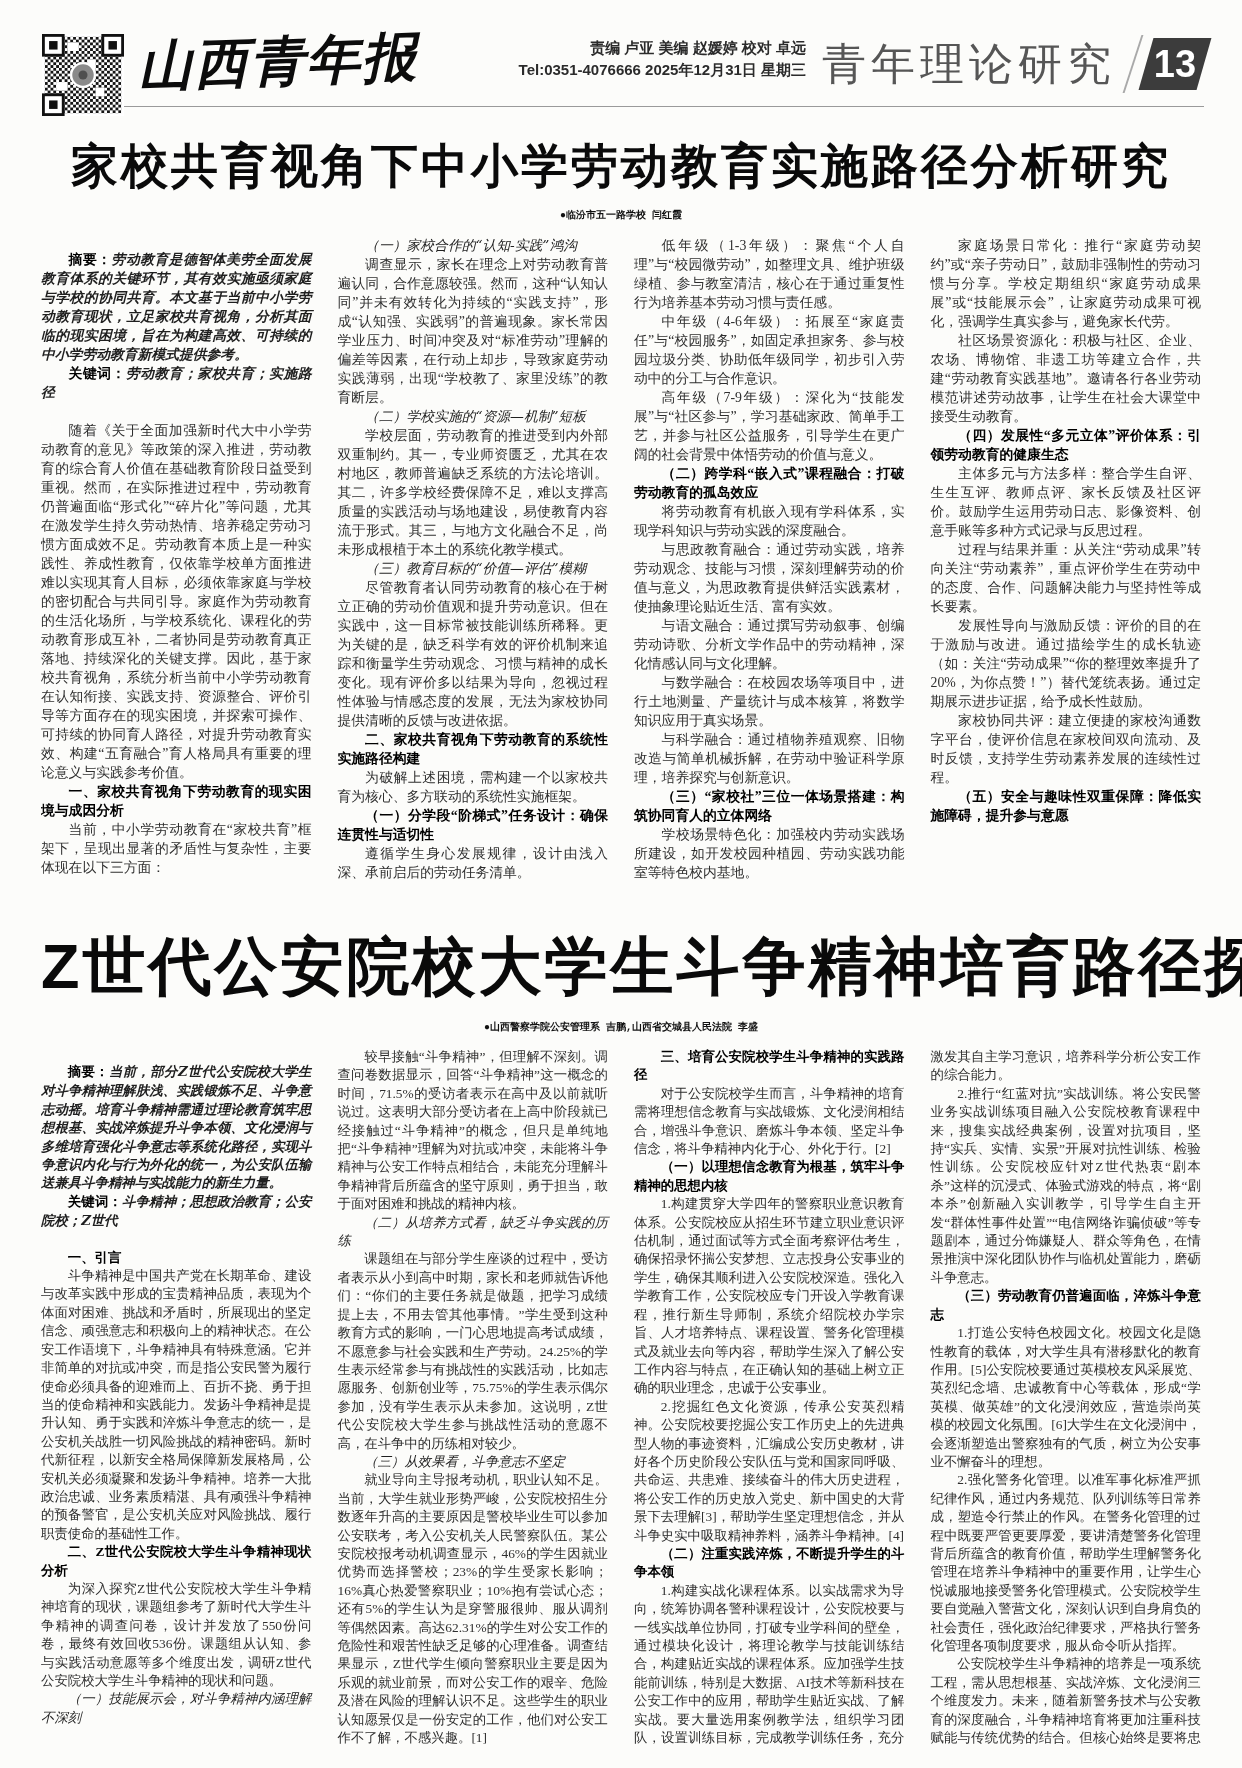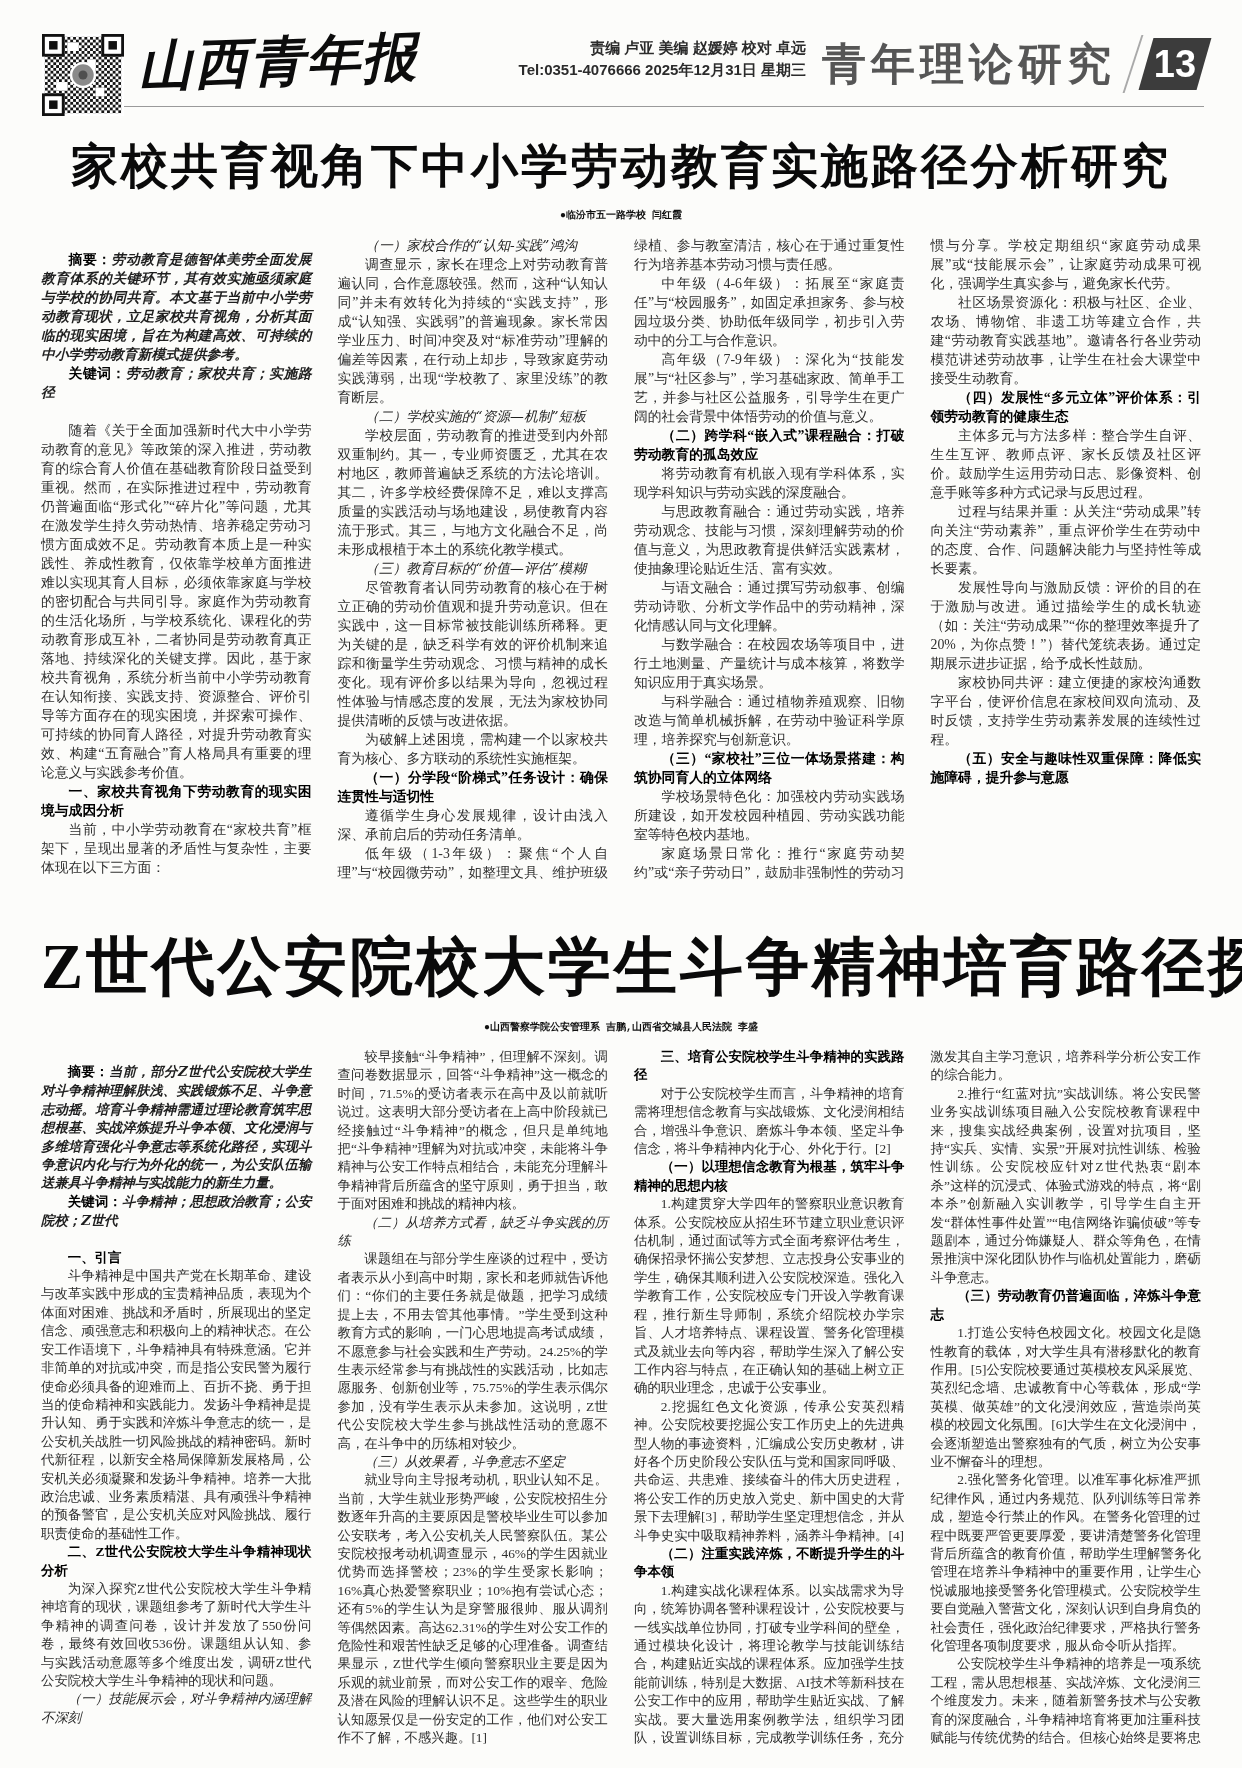--- a/index.html
+++ b/index.html
@@ -7,31 +7,31 @@
   .page{position:relative;width:1242px;height:1768px;margin:0 auto;background:#fcfcfa;overflow:hidden;
         font-family:"Liberation Serif","DejaVu Serif",serif;color:#2e2e2e;}
   
   .masthead{position:relative;height:118px;padding:0 38px 0 138px;display:flex;align-items:center;}
   .qr{position:absolute;left:42px;top:34px;width:82px;height:82px;}
   .logo{font-family:"DejaVu Serif","Liberation Serif",serif;font-style:italic;font-weight:bold;
         font-size:54px;color:#0c0c0c;transform:rotate(-2deg);letter-spacing:2px;white-space:nowrap;margin-top:6px;}
   .head-spacer{flex:1;}
   .editors{text-align:right;font-family:"Liberation Sans",sans-serif;color:#2b2b2b;
            font-size:15px;line-height:22px;margin:0 16px 0 0;white-space:nowrap;font-weight:600;}
-  .section-title{font-family:"Liberation Serif",serif;font-weight:700;font-size:44px;color:#565656;
+  .section-title{font-family:"Liberation Serif",serif;font-weight:400;font-size:44px;color:#565656;
                  letter-spacing:5px;white-space:nowrap;margin-top:10px;}
   .slash-line{width:2px;height:58px;background:#a9a9a9;transform:skewX(-18deg);margin:10px 12px 0 16px;}
   .page-box{width:58px;height:52px;background:#3c3c3c;transform:skewX(-16deg);margin-top:10px;
             display:flex;align-items:center;justify-content:center;}
   .page-box span{transform:skewX(16deg);color:#fff;font-family:"Liberation Sans",sans-serif;
                  font-weight:bold;font-size:38px;}
   .head-rule{border-top:1px solid #9a9a9a;margin:-12px 38px 0 80px;}
   
   .article{padding:0 41px;}
-  .article-title{text-align:center;font-family:Liberation Serif, serif;
+  .article-title{text-align:center;font-family:Liberation Sans, sans-serif;
                  font-weight:900;color:#0a0a0a;letter-spacing:3px;white-space:nowrap;}
   .a1 .article-title{font-size:47px;margin:28px 0 6px 0;}
   .a2 .article-title{font-size:63px;margin:40px 0 6px 0;}
   .byline{text-align:center;font-family:Liberation Mono, monospace;font-weight:bold;
           font-size:10px;color:#111;margin:10px 0 14px 0;}
   .flow{column-count:4;column-gap:26px;column-fill:auto;text-align:justify;overflow:hidden;}
   .a1 .flow{font-size:13.8px;line-height:19px;height:648px;}
   .a2 .flow{font-size:13.4px;line-height:18.4px;height:712px;}
   p.para{margin:0;text-indent:2em;}
   p.h,p.subbold,p.refhead{font-family:Liberation Serif, serif;font-weight:700;color:#000;}
@@ -100,20 +100,21 @@
         <p class="para keywords"><b class="plabel">关键词：</b>劳动教育；家校共育；实施路径</p>
         <p class="para body">随着《关于全面加强新时代大中小学劳动教育的意见》等政策的深入推进，劳动教育的综合育人价值在基础教育阶段日益受到重视。然而，在实际推进过程中，劳动教育仍普遍面临“形式化”“碎片化”等问题，尤其在激发学生持久劳动热情、培养稳定劳动习惯方面成效不足。劳动教育本质上是一种实践性、养成性教育，仅依靠学校单方面推进难以实现其育人目标，必须依靠家庭与学校的密切配合与共同引导。家庭作为劳动教育的生活化场所，与学校系统化、课程化的劳动教育形成互补，二者协同是劳动教育真正落地、持续深化的关键支撑。因此，基于家校共育视角，系统分析当前中小学劳动教育在认知衔接、实践支持、资源整合、评价引导等方面存在的现实困境，并探索可操作、可持续的协同育人路径，对提升劳动教育实效、构建“五育融合”育人格局具有重要的理论意义与实践参考价值。</p>
         <p class="para h">一、家校共育视角下劳动教育的现实困境与成因分析</p>
         <p class="para body">当前，中小学劳动教育在“家校共育”框架下，呈现出显著的矛盾性与复杂性，主要体现在以下三方面：</p>
         <p class="para subkai">（一）家校合作的“认知-实践”鸿沟</p>
         <p class="para body">调查显示，家长在理念上对劳动教育普遍认同，合作意愿较强。然而，这种“认知认同”并未有效转化为持续的“实践支持”，形成“认知强、实践弱”的普遍现象。家长常因学业压力、时间冲突及对“标准劳动”理解的偏差等因素，在行动上却步，导致家庭劳动实践薄弱，出现“学校教了、家里没练”的教育断层。</p>
         <p class="para subkai">（二）学校实施的“资源—机制”短板</p>
         <p class="para body">学校层面，劳动教育的推进受到内外部双重制约。其一，专业师资匮乏，尤其在农村地区，教师普遍缺乏系统的方法论培训。其二，许多学校经费保障不足，难以支撑高质量的实践活动与场地建设，易使教育内容流于形式。其三，与地方文化融合不足，尚未形成根植于本土的系统化教学模式。</p>
         <p class="para subkai">（三）教育目标的“价值—评估”模糊</p>
         <p class="para body">尽管教育者认同劳动教育的核心在于树立正确的劳动价值观和提升劳动意识。但在实践中，这一目标常被技能训练所稀释。更为关键的是，缺乏科学有效的评价机制来追踪和衡量学生劳动观念、习惯与精神的成长变化。现有评价多以结果为导向，忽视过程性体验与情感态度的发展，无法为家校协同提供清晰的反馈与改进依据。</p>
+        <p class="para h">二、家校共育视角下劳动教育的系统性实施路径构建</p>
         <p class="para body">为破解上述困境，需构建一个以家校共育为核心、多方联动的系统性实施框架。</p>
         <p class="para subbold">（一）分学段“阶梯式”任务设计：确保连贯性与适切性</p>
         <p class="para body">遵循学生身心发展规律，设计由浅入深、承前启后的劳动任务清单。</p>
         <p class="para body">低年级（1-3年级）：聚焦“个人自理”与“校园微劳动”，如整理文具、维护班级绿植、参与教室清洁，核心在于通过重复性行为培养基本劳动习惯与责任感。</p>
         <p class="para body">中年级（4-6年级）：拓展至“家庭责任”与“校园服务”，如固定承担家务、参与校园垃圾分类、协助低年级同学，初步引入劳动中的分工与合作意识。</p>
         <p class="para body">高年级（7-9年级）：深化为“技能发展”与“社区参与”，学习基础家政、简单手工艺，并参与社区公益服务，引导学生在更广阔的社会背景中体悟劳动的价值与意义。</p>
         <p class="para subbold">（二）跨学科“嵌入式”课程融合：打破劳动教育的孤岛效应</p>
         <p class="para body">将劳动教育有机嵌入现有学科体系，实现学科知识与劳动实践的深度融合。</p>
         <p class="para body">与思政教育融合：通过劳动实践，培养劳动观念、技能与习惯，深刻理解劳动的价值与意义，为思政教育提供鲜活实践素材，使抽象理论贴近生活、富有实效。</p>
         <p class="para body">与语文融合：通过撰写劳动叙事、创编劳动诗歌、分析文学作品中的劳动精神，深化情感认同与文化理解。</p>

